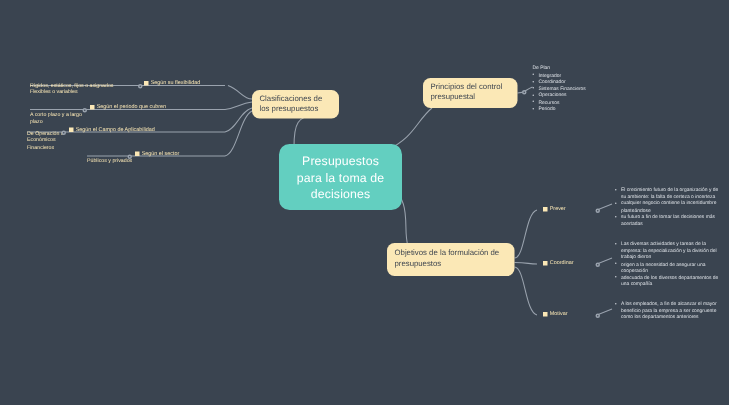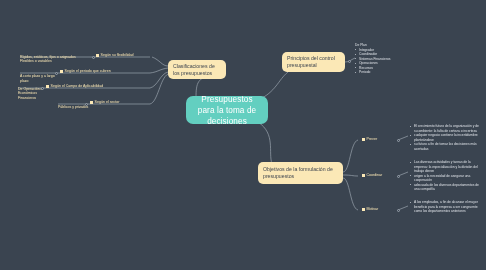--- a/index.html
+++ b/index.html
@@ -107,21 +107,21 @@
       <path d="M343 172 C 350 172, 350 142, 358 140"></path>
       <path d="M343 175 C 352 175, 352 176, 358 176"></path>
       <path d="M343 178 C 350 178, 350 208, 358 210"></path>
 
       <path d="M398 140 L 408 136"></path>
       <path d="M398 176 L 408 172"></path>
       <path d="M398 210 L 408 206"></path>
     </g>
   </svg>
 
-  <div class="node central" style="left:186px;top:96px;width:82px;height:28px;">
+  <div class="node central" style="left:186px;top:96px;width:82px;height:44px;">
     <span>Presupuestos para la toma de decisiones</span>
   </div>
 
   <div class="node topic" style="left:168px;top:60px;width:58px;height:19px;">
     <span>Clasificaciones de los presupuestos</span>
   </div>
 
   <div class="node chip" style="left:96px;top:53px;">
     <span class="sq"></span>
     <span>Según su flexibilidad</span>

